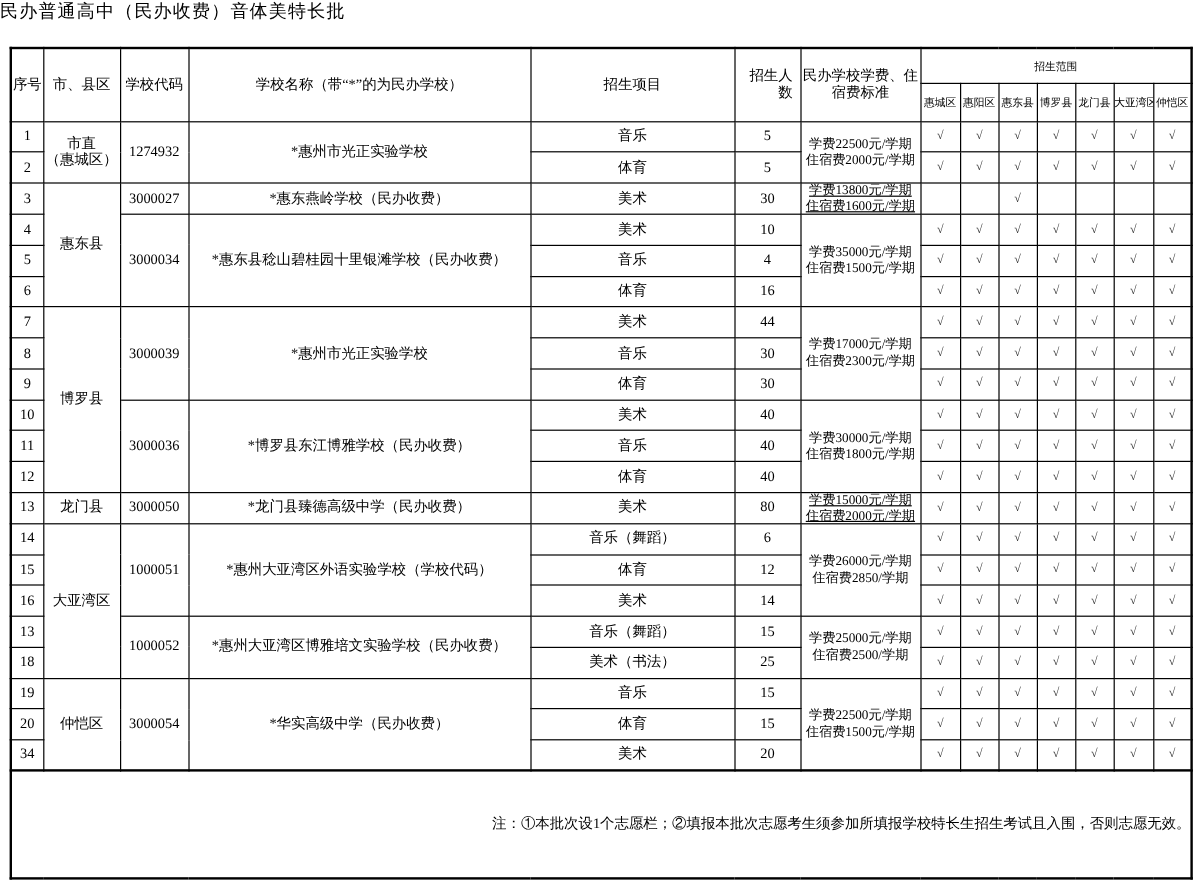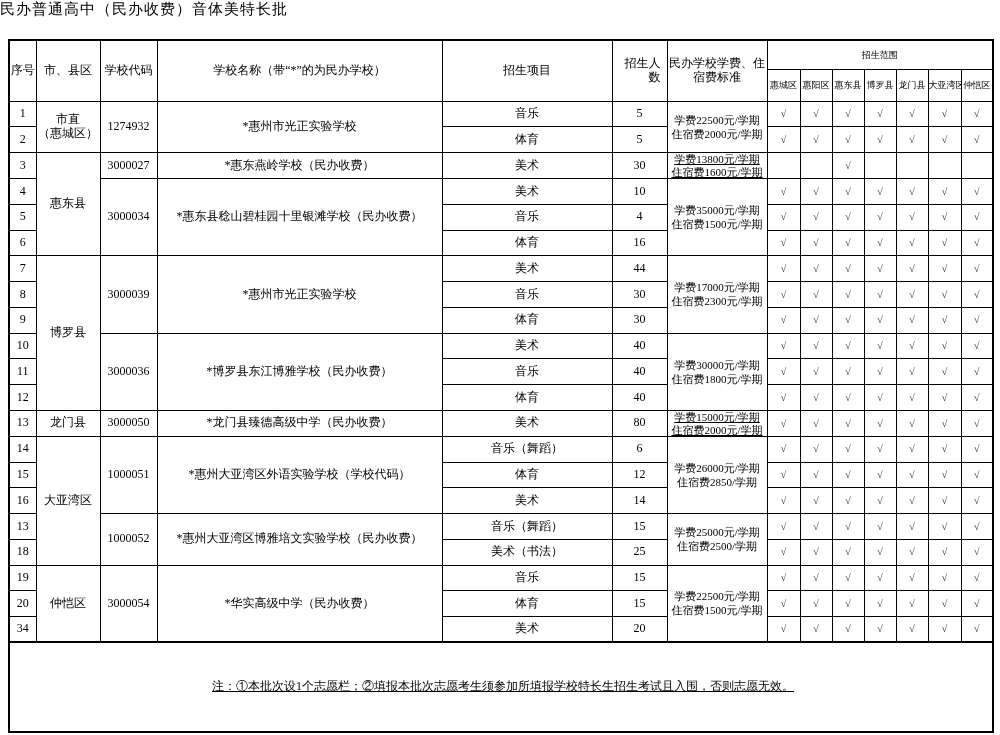--- a/index.html
+++ b/index.html
@@ -27,22 +27,22 @@
   tbody tr.data-row {height:25.75px;}
   th.count-head {padding:16px 6px;text-align:right;}
   th.fee-head {font-size:12px;}
   th.scope-head {font-size:9px; white-space:nowrap;}
   td.fee-cell {font-size:11px;margin-top:23px;}
   .fee-inner {line-height:14px;}
   .fee-inner.clipped {height:25px; line-height:13px; overflow:hidden;text-decoration:underline;}
   td.check-cell {font-size:10px; color:#333;}
   tr.note-row {height:90px;}
   tr.note-row td {
-    text-align:center; vertical-align:middle; padding-left:4px;
-    font-size:12px; border:2px solid #000;text-decoration:underline;
+    text-align:right; vertical-align:middle; padding-left:4px;
+    font-size:12px; border:2px solid #000;
   }
 </style>
 </head>
 <body>
 
 <div class="title">民办普通高中（民办收费）音体美特长批</div>
 
 <table>
   <colgroup>
     <col style="width:27px">

